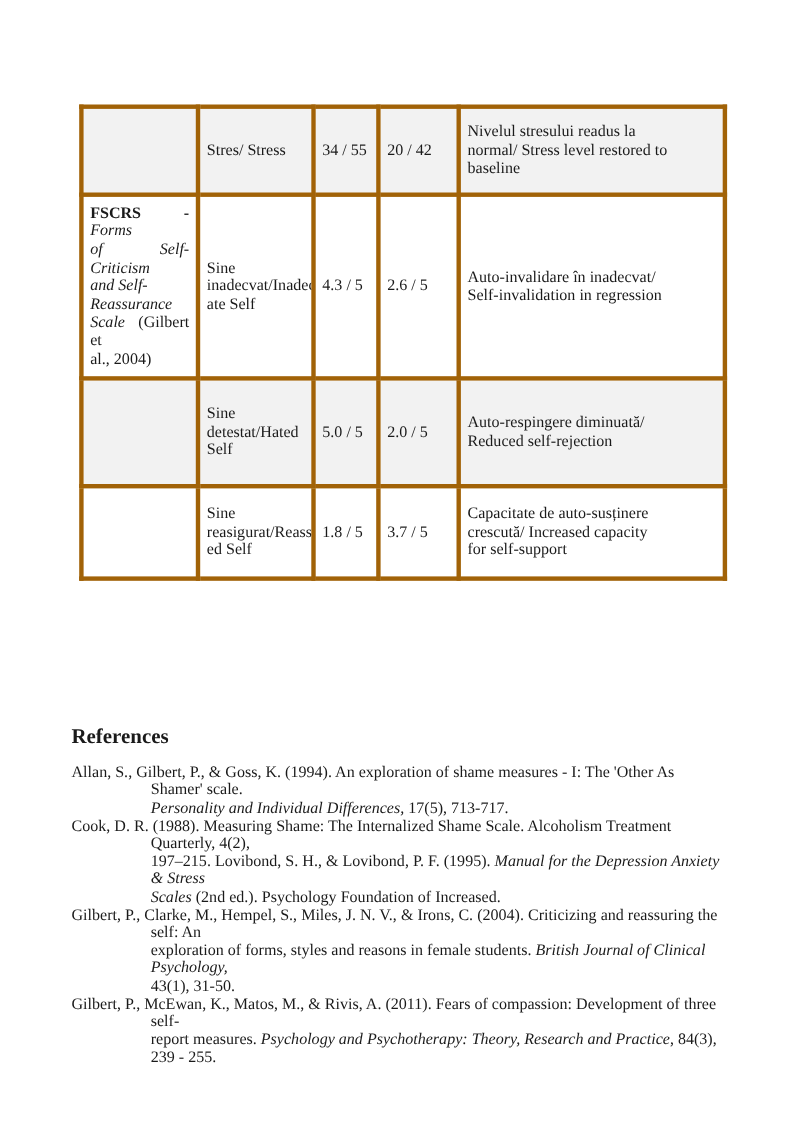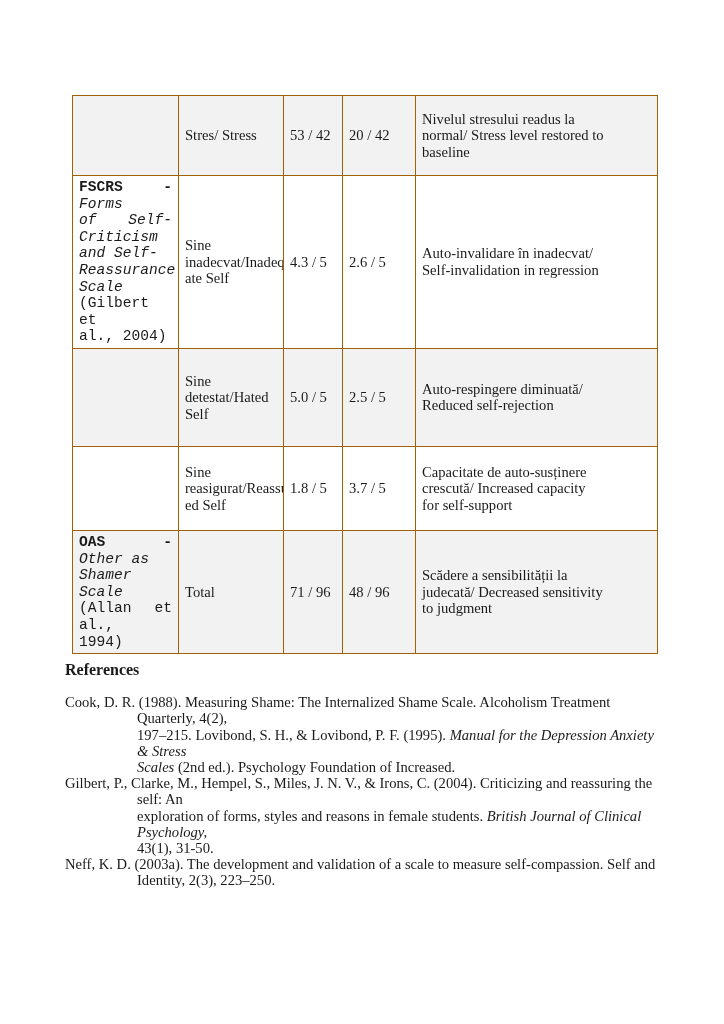--- a/index.html
+++ b/index.html
@@ -19,48 +19,48 @@
   
   .table-wrap { position: absolute; left: 72px; top: 95px; }
   table.results {
     border-collapse: collapse;
     table-layout: fixed;
     width: 585px;
     font-size: 14.6px;
     line-height: 16.6px;
   }
   table.results td {
-    border: 1px solid #a16207;
+    border: 4px solid #a16207;
     vertical-align: middle;
     padding: 3px 6px;
     white-space: pre-line;       
     overflow: hidden;
   }
   tr.shaded td { background: #f2f2f2; }
   tr.plain  td { background: #ffffff; }
   tr.r0 { height: 80px; }
   tr.r1 { height: 167px; }
   tr.r2 { height: 98px; }
   tr.r3 { height: 84px; }
   tr.r4 { height: 106px; }
-  td.scale-cell   { text-align: justify; font-family: Liberation Mono, monospace; }
+  td.scale-cell   { text-align: justify; }
   td.interp-cell  { text-align: justify; }
   .b { font-weight: bold; }
   .i { font-style: italic; }
 
   
   .refs {
     position: absolute;
     left: 65px; top: 662px;
     width: 591px;
     font-size: 14.6px;
     line-height: 16.2px;
   }
   .refs h3 {
-    font-size: 16px;
+    font-size: 19px;
     font-weight: bold;
     margin: 0 0 16px 0;
   }
   .ref {
     margin: 0;
     padding-left: 72px;     
     text-indent: -72px;
     white-space: pre-line;  
     text-align: left;
   }
@@ -76,21 +76,21 @@
         <col style="width:106px">
           <col style="width:105px">
           <col style="width:59px">
           <col style="width:73px">
           <col style="width:242px">
       </colgroup>
       <tbody>
         <tr class="shaded r0">
           <td class="scale-cell"><span class="b"></span><span class="i"></span><span></span></td>
           <td>Stres/ Stress</td>
-          <td>53 / 42</td>
+          <td>34 / 55</td>
           <td>20 / 42</td>
           <td class="interp-cell">Nivelul stresului readus la
 normal/ Stress level restored to
 baseline</td>
         </tr>
         <tr class="plain r1">
           <td class="scale-cell"><span class="b">FSCRS - </span><span class="i">Forms
 of Self-Criticism
 and Self-
 Reassurance
@@ -102,56 +102,46 @@
           <td>4.3 / 5</td>
           <td>2.6 / 5</td>
           <td class="interp-cell">Auto-invalidare în inadecvat/
 Self-invalidation in regression</td>
         </tr>
         <tr class="shaded r2">
           <td class="scale-cell"><span class="b"></span><span class="i"></span><span></span></td>
           <td>Sine
 detestat/Hated Self</td>
           <td>5.0 / 5</td>
-          <td>2.5 / 5</td>
+          <td>2.0 / 5</td>
           <td class="interp-cell">Auto-respingere diminuată/
 Reduced self-rejection</td>
         </tr>
         <tr class="plain r3">
           <td class="scale-cell"><span class="b"></span><span class="i"></span><span></span></td>
           <td>Sine
 reasigurat/Reassur
 ed Self</td>
           <td>1.8 / 5</td>
           <td>3.7 / 5</td>
           <td class="interp-cell">Capacitate de auto-susținere
 crescută/ Increased capacity
 for self-support</td>
         </tr>
-        <tr class="shaded r4">
-          <td class="scale-cell"><span class="b">OAS - </span><span class="i">Other as
-Shamer Scale</span><span>
-(Allan et al.,
-1994)</span></td>
-          <td>Total</td>
-          <td>71 / 96</td>
-          <td>48 / 96</td>
-          <td class="interp-cell">Scădere a sensibilității la
-judecată/ Decreased sensitivity
-to judgment</td>
-        </tr>
       </tbody>
     </table>
   </div>
 
   <div class="refs">
     <h3>References</h3>
+    <p class="ref"><span>Allan, S., Gilbert, P., &amp; Goss, K. (1994). An exploration of shame measures - I: The 'Other As Shamer' scale.</span><span class="i">
+Personality and Individual Differences,</span><span> 17(5), 713-717.</span></p>
     <p class="ref"><span>Cook, D. R. (1988). Measuring Shame: The Internalized Shame Scale. Alcoholism Treatment Quarterly, 4(2),
 197–215. Lovibond, S. H., &amp; Lovibond, P. F. (1995). </span><span class="i">Manual for the Depression Anxiety &amp; Stress
 Scales</span><span> (2nd ed.). Psychology Foundation of Increased.</span></p>
     <p class="ref"><span>Gilbert, P., Clarke, M., Hempel, S., Miles, J. N. V., &amp; Irons, C. (2004). Criticizing and reassuring the self: An
 exploration of forms, styles and reasons in female students. </span><span class="i">British Journal of Clinical Psychology,</span><span>
 43(1), 31-50.</span></p>
-    <p class="ref"><span>Neff, K. D. (2003a). The development and validation of a scale to measure self-compassion. Self and
-Identity, 2(3), 223–250.</span><span class="i"></span><span></span></p>
+    <p class="ref"><span>Gilbert, P., McEwan, K., Matos, M., &amp; Rivis, A. (2011). Fears of compassion: Development of three self-
+report measures. </span><span class="i">Psychology and Psychotherapy: Theory, Research and Practice</span><span>, 84(3), 239 - 255.</span></p>
   </div>
 
 </div>
 
 </body></html>

